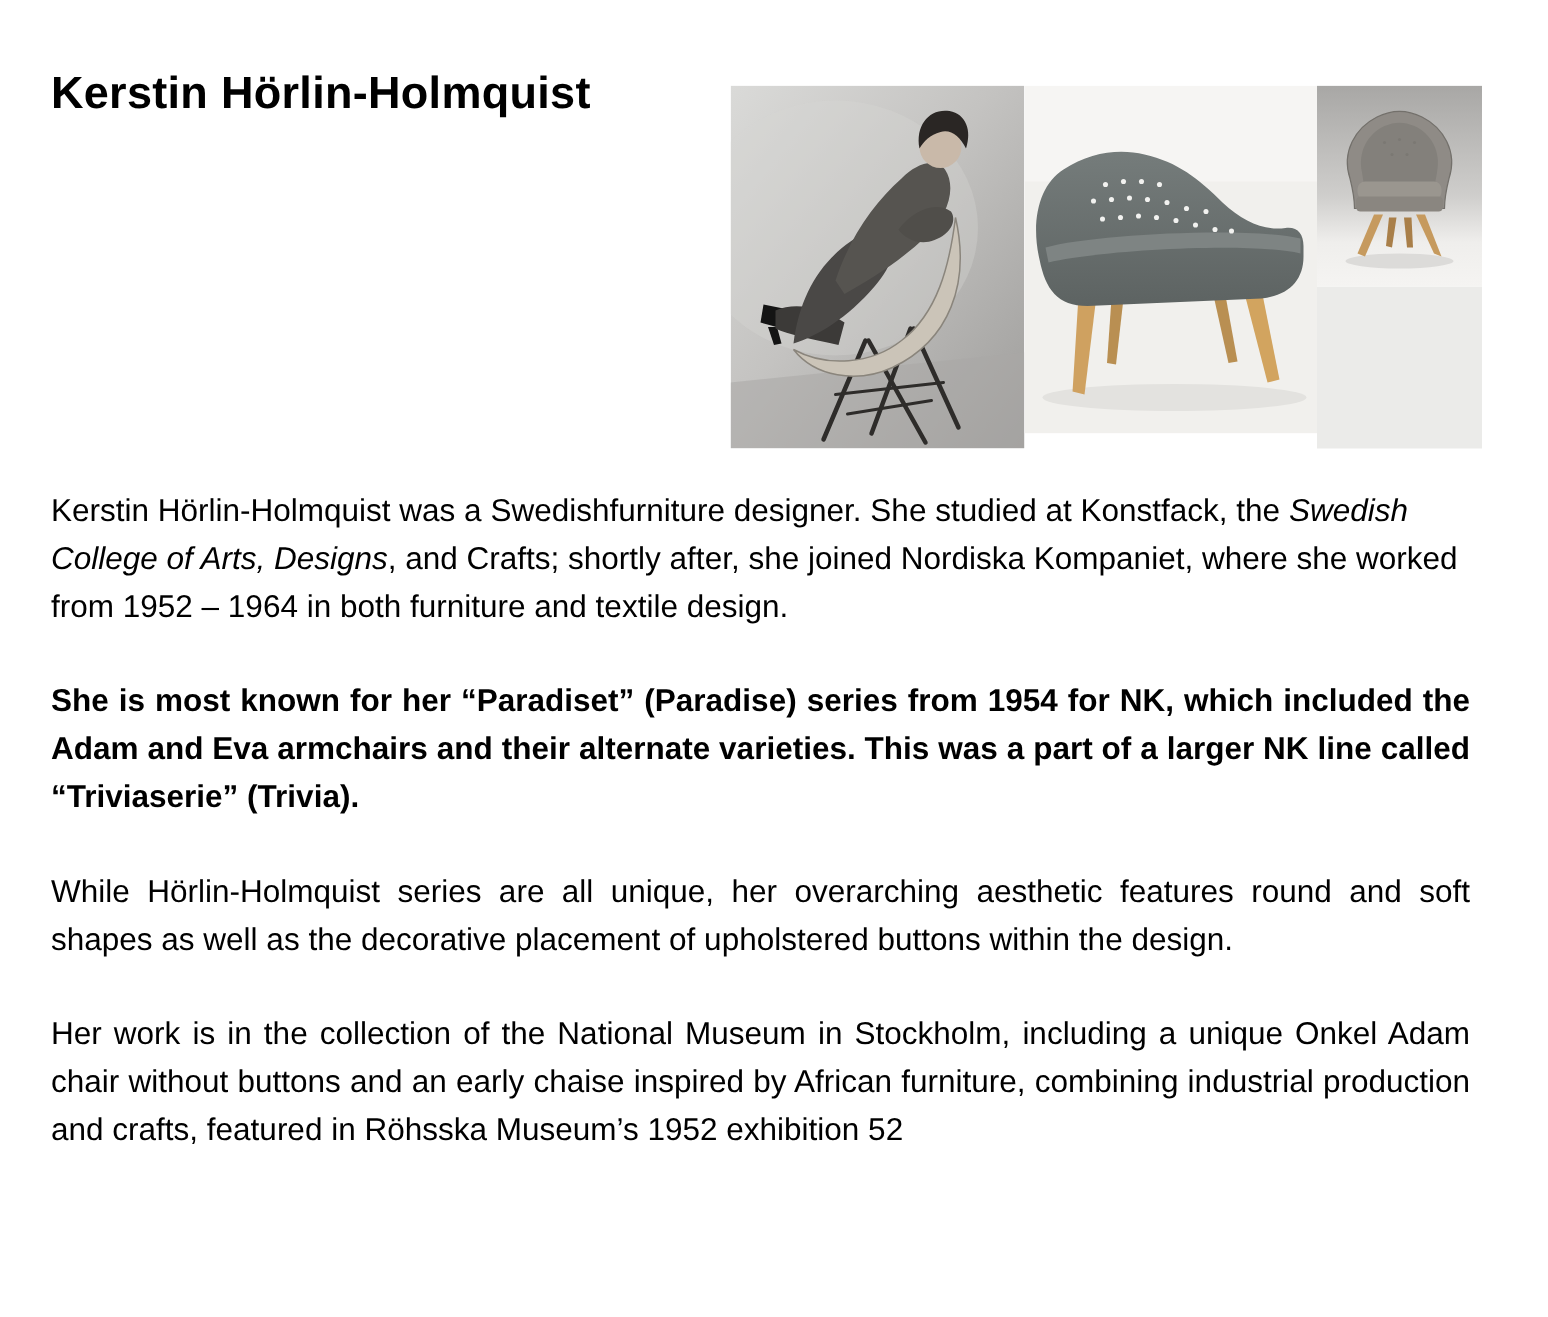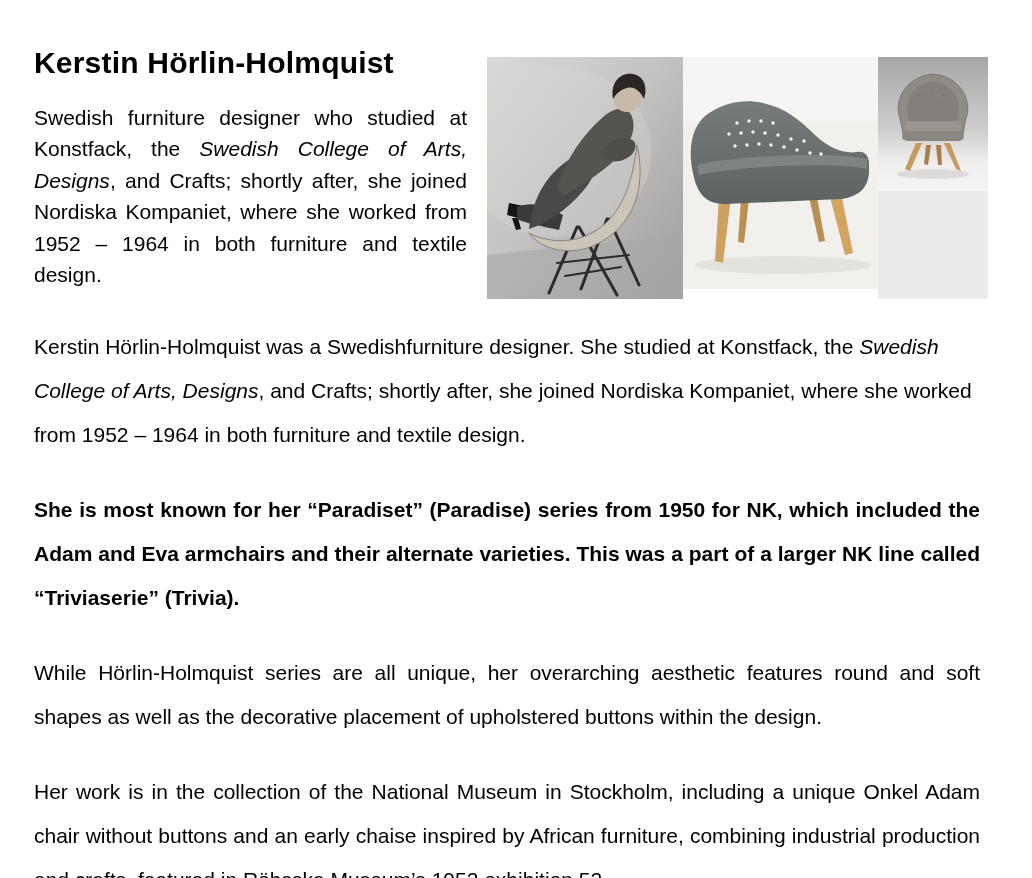--- a/index.html
+++ b/index.html
@@ -54,36 +54,35 @@
   .photo svg { display: block; }
   .photo-a { left: 0;   top: 0;     width: 196px; height: 242px; }
   .photo-b { left: 196px; top: 0;   width: 195px; height: 232px; }
   .photo-c { left: 391px; top: 0;   width: 110px; height: 134px; }
   .photo-d { left: 391px; top: 134px; width: 110px; height: 108px; background: #ebebe9; }
   
   .body-text { margin-top: 26px; }
   .body-text p {
     margin: 0 0 31px 0;
     font-size: 21px;
-    line-height: 44px;
+    line-height: 32px;
   }
   .justify { text-align: justify; }
   .left-align { text-align: left; }
   .bold { font-weight: bold; }
   i { font-style: italic; }
 </style>
 </head>
 <body>
 
 <main class="page">
 
   <section class="hero">
     <div class="hero-left">
       <h1 class="title">Kerstin Hörlin-Holmquist</h1>
-      <p class="intro"><span>Swedish furniture designer who studied at Konstfack, the </span><i>Swedish College of Arts, Designs</i><span>, and Crafts; shortly after, she joined Nordiska Kompaniet, where she worked from 1952 – 1964 in both furniture and textile design.</span></p>
     </div>
 
     <div class="collage">
 
       <div class="photo photo-a">
         <svg width="196" height="242" viewBox="0 0 196 242">
           <defs>
             <linearGradient id="gA" x1="0" y1="0" x2="1" y2="1">
               <stop offset="0" stop-color="#dadad8"></stop>
               <stop offset="0.45" stop-color="#c4c3c1"></stop>
@@ -199,20 +198,20 @@
         </svg>
       </div>
 
       <div class="photo photo-d"></div>
     </div>
   </section>
 
   <section class="body-text">
     <p class="left-align"><span>Kerstin Hörlin-Holmquist was a Swedishfurniture designer. She studied at Konstfack, the </span><i>Swedish College of Arts, Designs</i><span>, and Crafts; shortly after, she joined Nordiska Kompaniet, where she worked from 1952 – 1964 in both furniture and textile design.</span></p>
 
-    <p class="bold justify">She is most known for her “Paradiset” (Paradise) series from 1950 for NK, which included the Adam and Eva armchairs and their alternate varieties. This was a part of a larger NK line called “Triviaserie” (Trivia).</p>
+    <p class="bold justify">She is most known for her “Paradiset” (Paradise) series from 1954 for NK, which included the Adam and Eva armchairs and their alternate varieties. This was a part of a larger NK line called “Triviaserie” (Trivia).</p>
 
     <p class="justify">While Hörlin-Holmquist series are all unique, her overarching aesthetic features round and soft shapes as well as the decorative placement of upholstered buttons within the design.</p>
 
     <p class="justify">Her work is in the collection of the National Museum in Stockholm, including a unique Onkel Adam chair without buttons and an early chaise inspired by African furniture, combining industrial production and crafts, featured in Röhsska Museum’s 1952 exhibition 52</p>
   </section>
 
 </main>
 
 </body></html>

